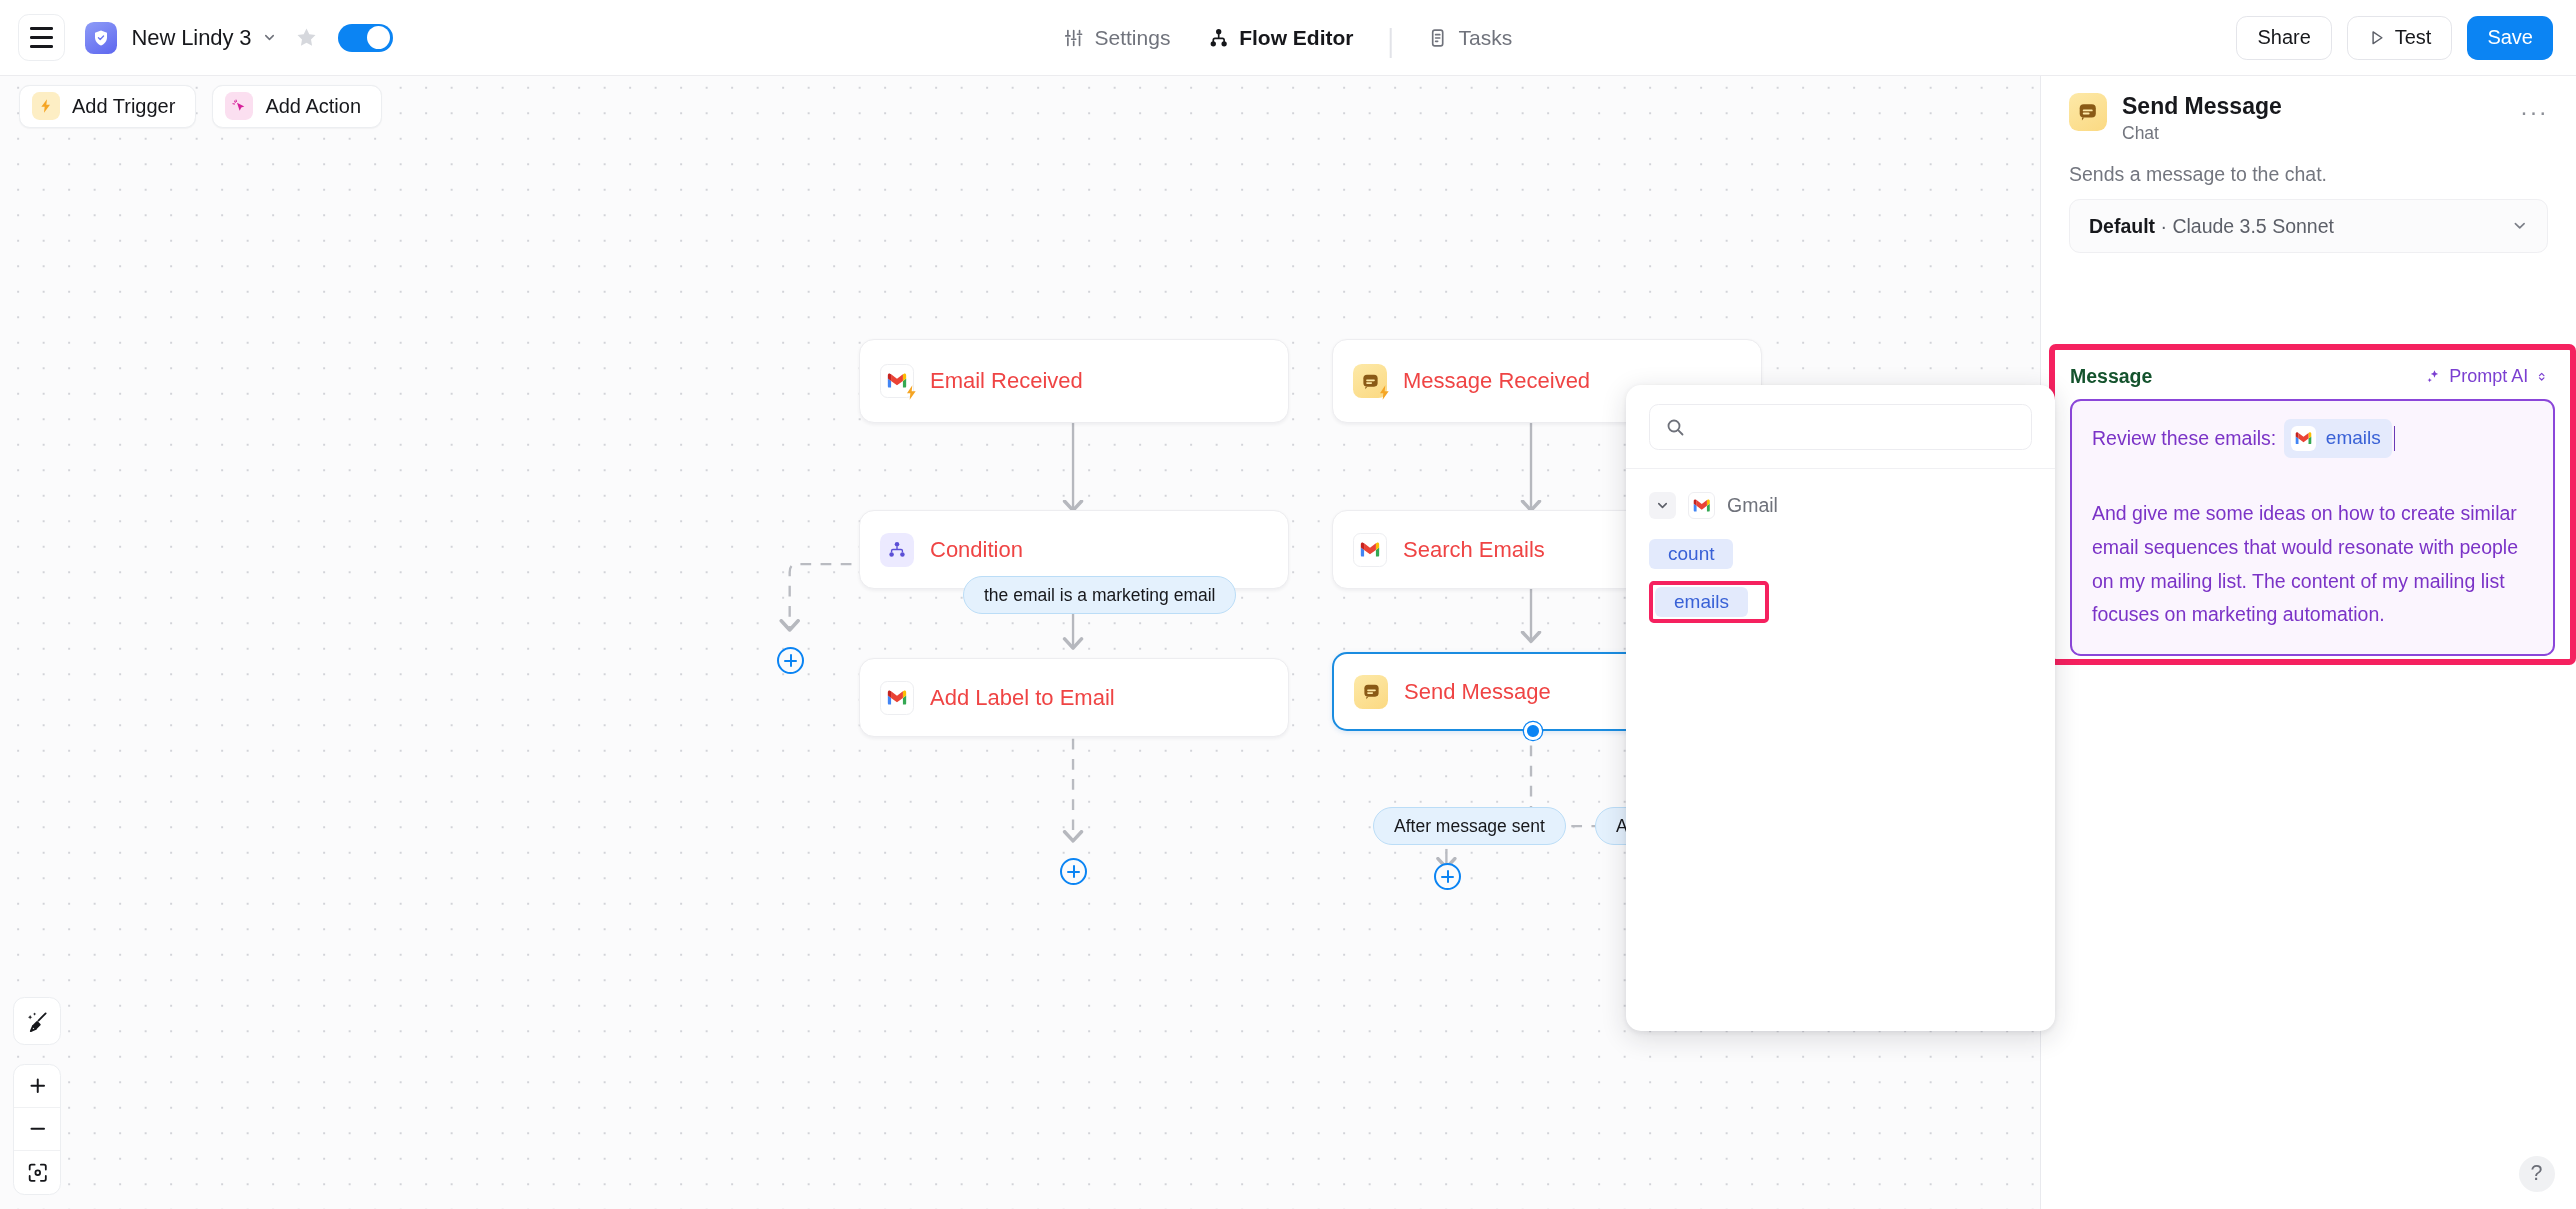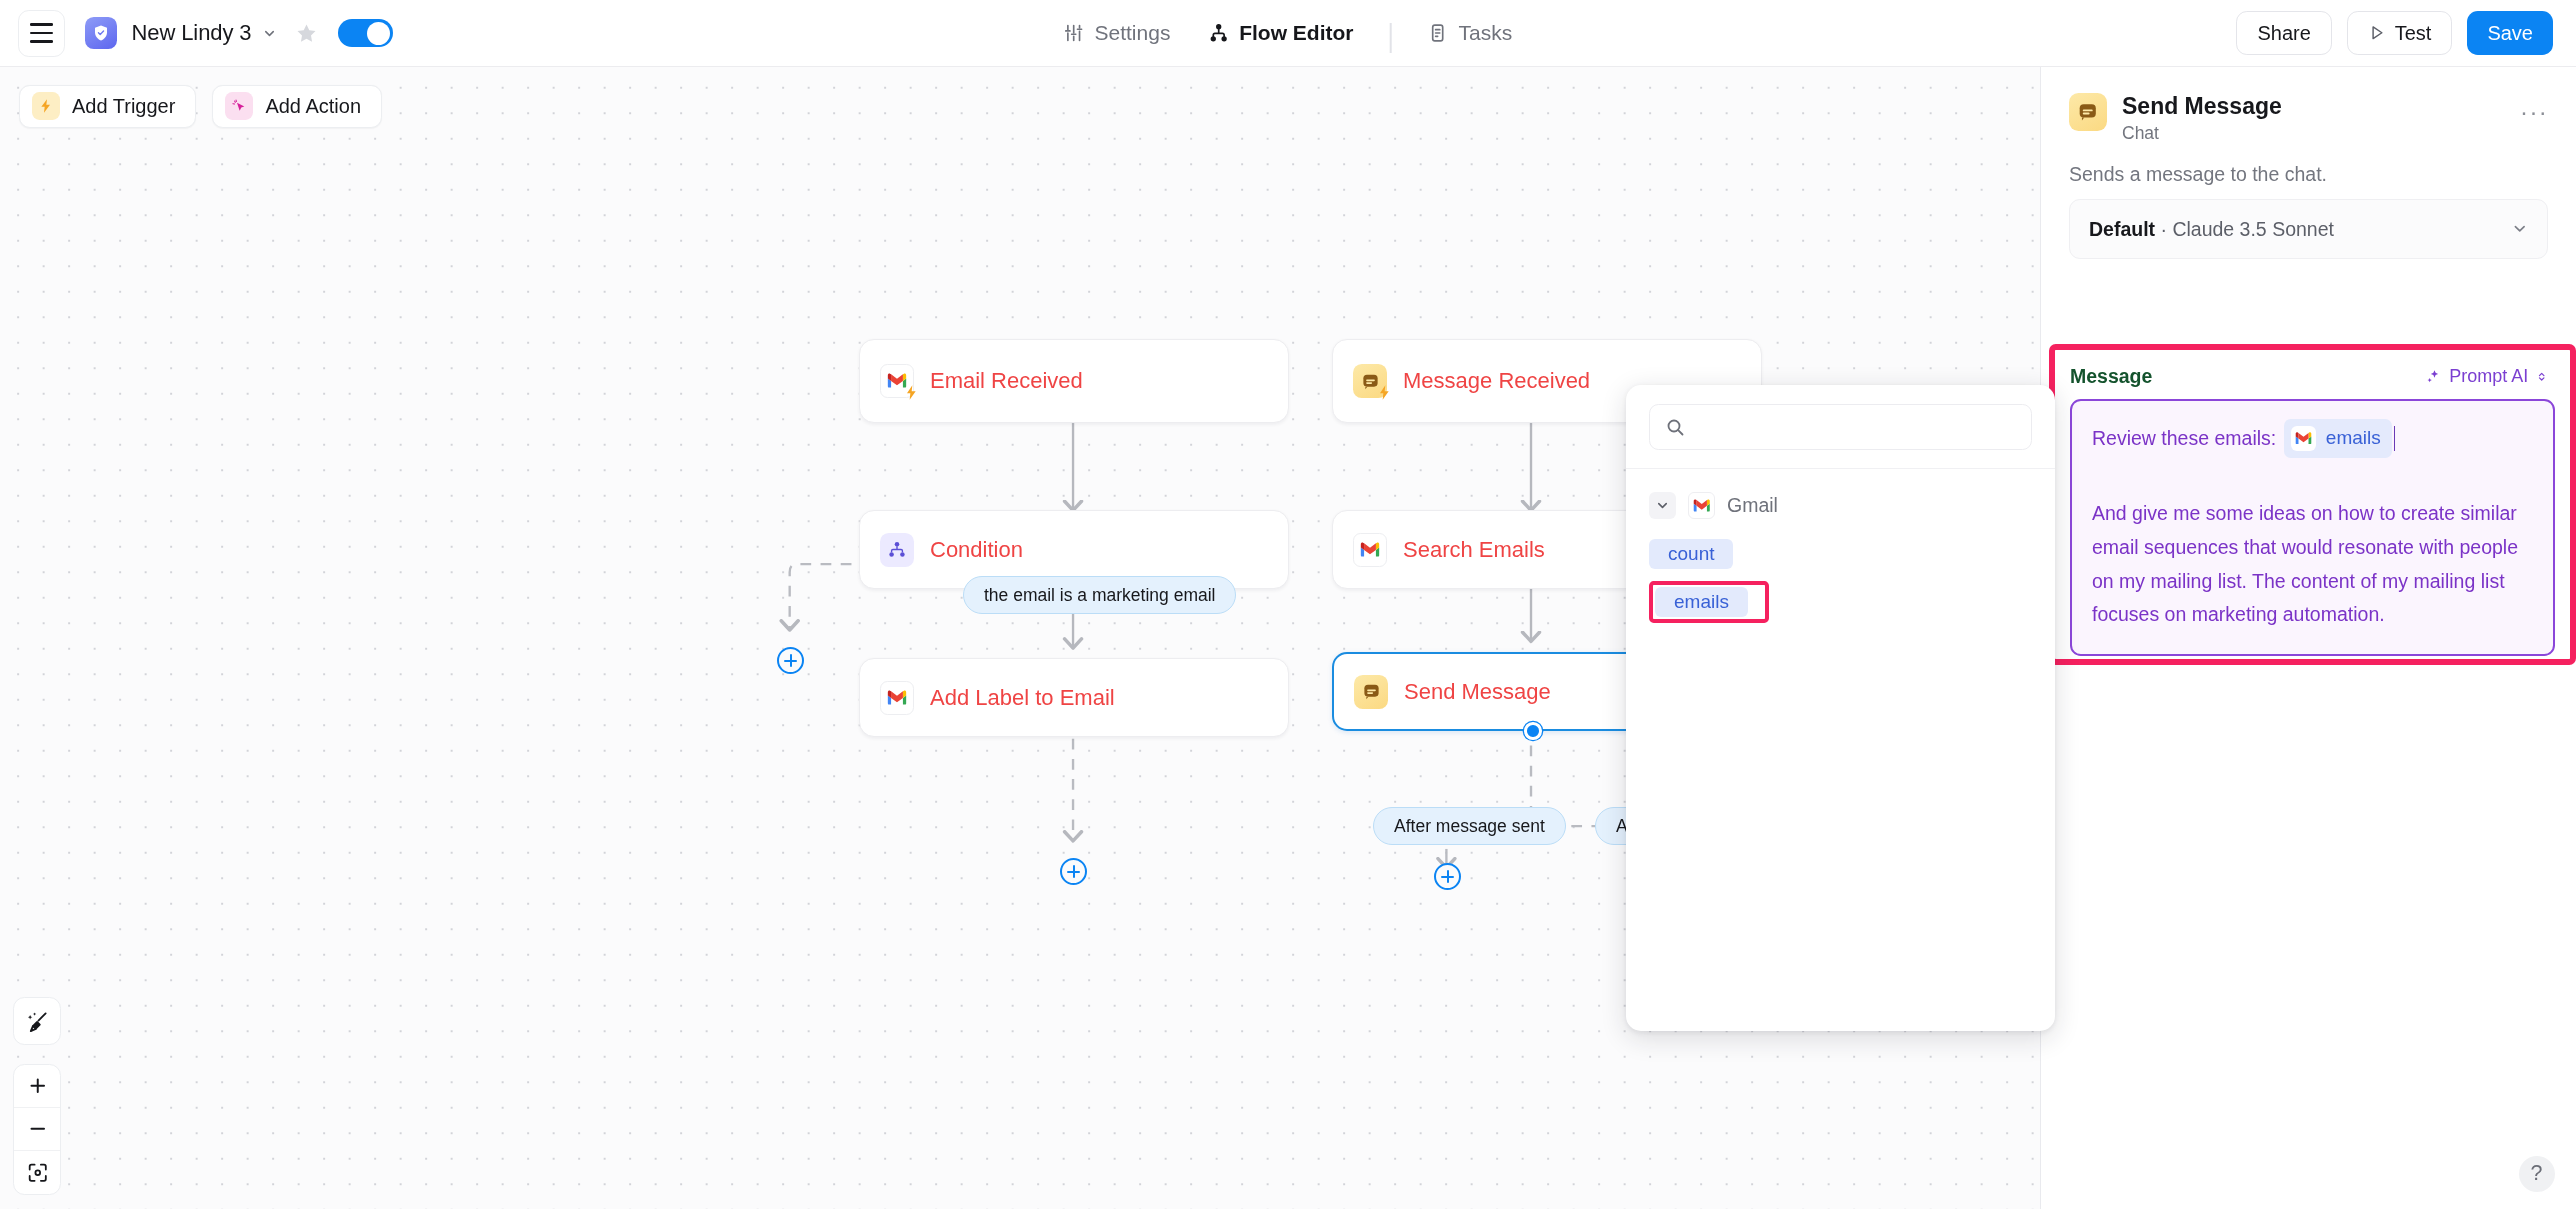--- a/index.html
+++ b/index.html
@@ -5,21 +5,21 @@
   * { box-sizing: border-box; margin: 0; padding: 0; }
   html, body {
     width: 2576px; height: 1209px;
     font-family: "Liberation Sans", sans-serif;
     background: #ffffff; overflow: hidden;
   }
   #app { position: relative; width: 2576px; height: 1209px; }
 
   
   .topbar {
-    position: absolute; top: 0; left: 0; width: 2576px; height: 67px;
+    position: absolute; top: 0; left: 0; width: 2576px; height: 76px;
     background: #fff; border-bottom: 1.3px solid #ececef;
     display: flex; align-items: center; z-index: 60;
   }
   .tb-left { display: flex; align-items: center; gap: 0; padding-left: 17.5px; }
   .hamburger {
     width: 47px; height: 47px; border: 1.3px solid #eceef1; border-radius: 10.8px;
     background: #fff; display: flex; flex-direction: column; align-items: center;
     justify-content: center; gap: 6px; cursor: pointer;
   }
   .hamburger i { display: block; width: 23px; height: 2.7px; background: #17181c; border-radius: 1.3px; }
@@ -204,21 +204,21 @@
     background: linear-gradient(150deg, #fde9a8 0%, #fbd982 100%);
     display: flex; align-items: center; justify-content: center;
   }
   .sb-head-text { margin-left: 15px; flex: 1; }
   .sb-title { font-size: 23px; font-weight: 600; color: #17181c; line-height: 1.15; }
   .sb-sub { font-size: 17.5px; color: #73767f; margin-top: 4px; }
   .sb-dots { font-size: 24px; color: #8b8e96; letter-spacing: 1.3px; cursor: pointer; padding-top: 5.4px; }
   .sb-desc { padding: 19px 28px 0 28px; font-size: 19.5px; color: #73767f; }
   .sb-fieldlabel { padding: 38px 28px 0 28px; font-size: 19.5px; color: #5c5f68; font-weight: 600; }
   .sb-select {
-    margin: 13.4px 28px 0 28px; height: 60px; border: 1.3px solid #efeff2;
+    margin: 13.4px 28px 0 28px; height: 54px; border: 1.3px solid #efeff2;
     border-radius: 10.8px; background: #fbfbfc; display: flex; align-items: center;
     padding: 0 19px; cursor: pointer;
   }
   .sb-select .sel-strong { font-size: 19.5px; color: #17181c; font-weight: 600; }
   .sb-select .sel-rest { font-size: 19.5px; color: #5c5f68; margin-left: 5.4px; }
   .sb-select .sel-chev { margin-left: auto; }
 
   
   .msg-frame {
     position: absolute; left: 2049px; top: 344px; width: 527px; height: 321px;

